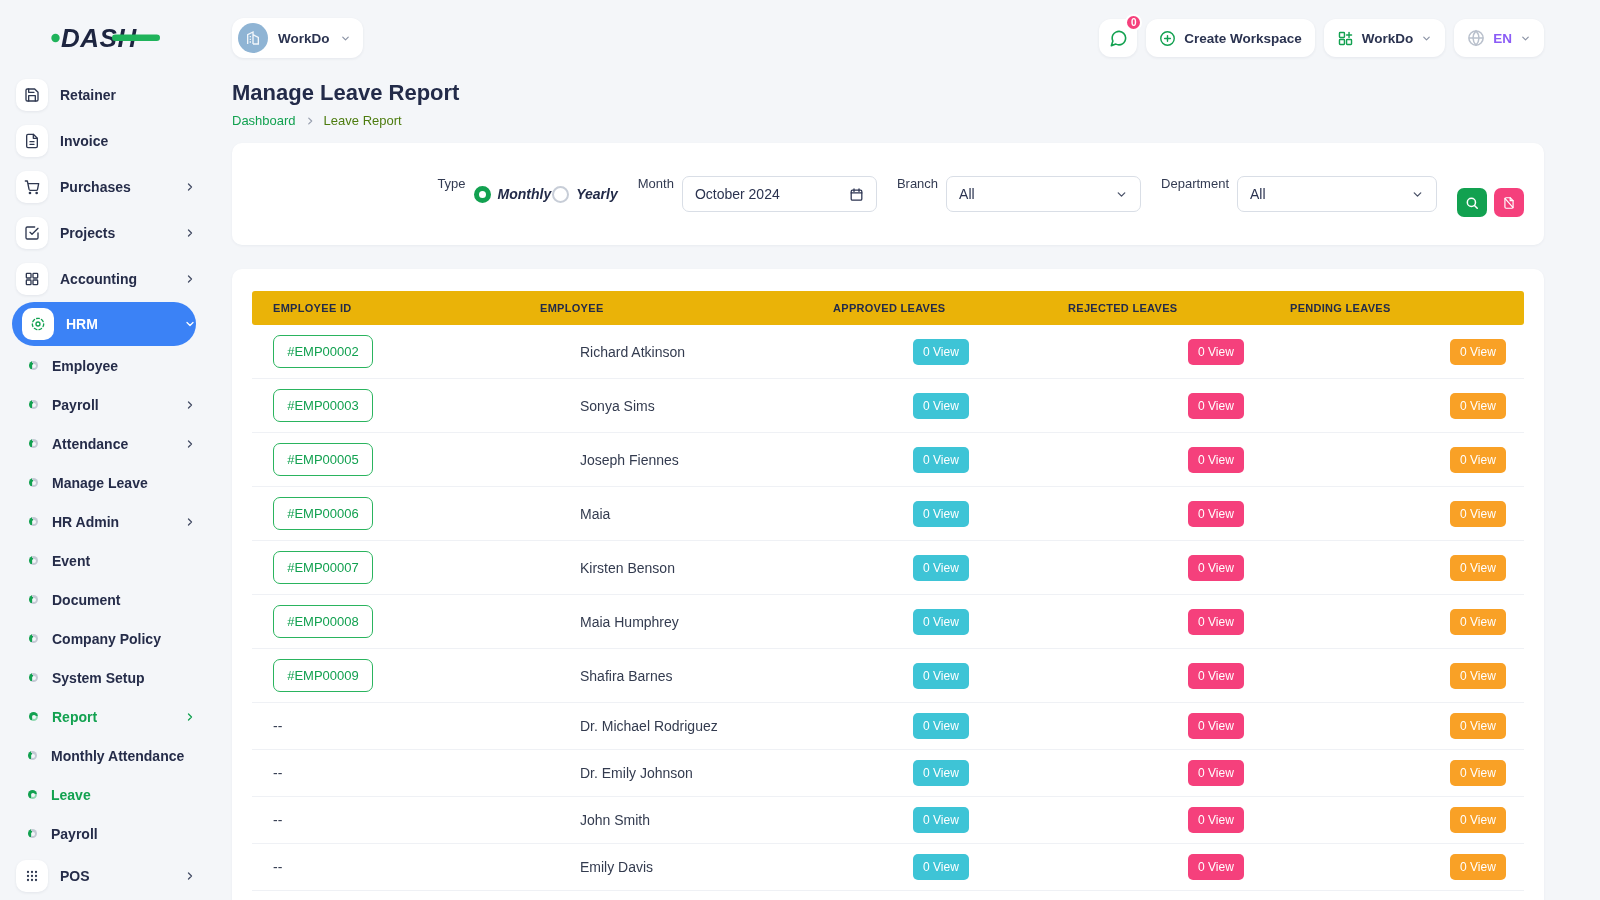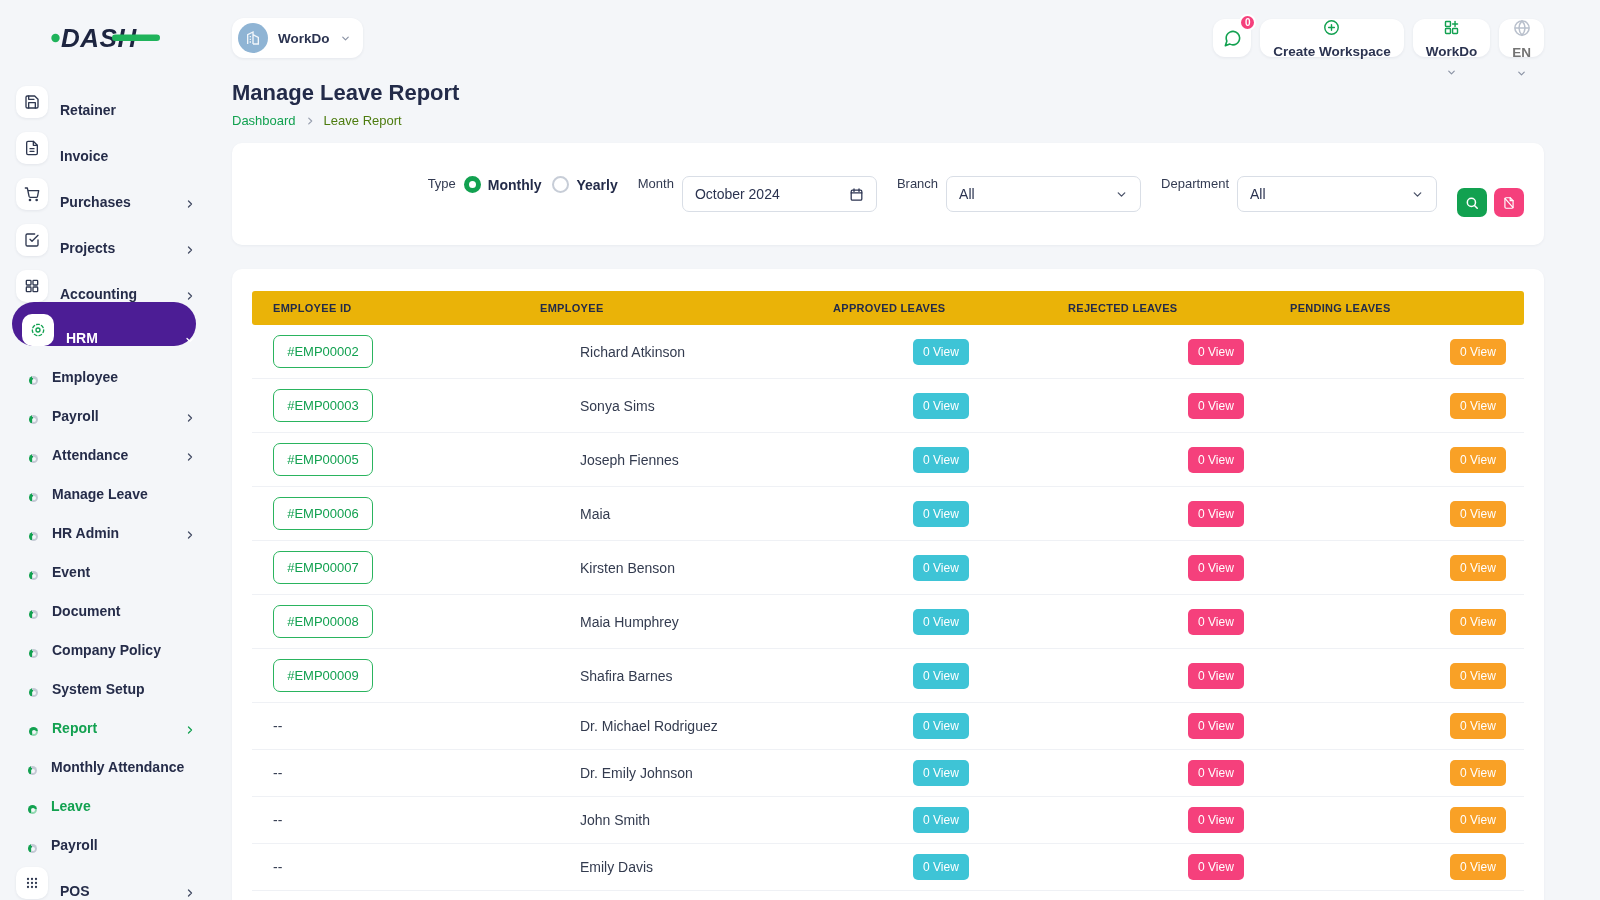--- a/index.html
+++ b/index.html
@@ -8,36 +8,36 @@
     font-family:"Liberation Sans", sans-serif;
     background:#f4f6f9; color:#242B47;
     display:flex;
   }
   .icon { display:inline-flex; align-items:center; justify-content:center; }
   .icon svg { width:100%; height:100%; }
 
   
   .sidebar { flex:0 0 210px; width:210px; padding-top:12px; height:900px; }
   .logo { margin:6px 0 16px 50px; height:38px; }
-  .side-item { display:flex; align-items:flex-end; cursor:pointer; position:relative; }
+  .side-item { display:flex; align-items:center; cursor:pointer; position:relative; }
   .side-item.lvl0 { height:46px; padding-left:16px; margin-right:14px; }
   .side-item.lvl1 { height:39px; padding-left:29px; margin-right:14px; }
   .side-item.lvl2 { height:39px; padding-left:28px; margin-right:14px; }
   .icon-box { width:32px; height:32px; background:#fff; border-radius:10px;
               box-shadow:0 1px 3px rgba(25,39,70,.08); display:flex; align-items:center;
               justify-content:center; color:#2f3850; flex:0 0 32px; }
   .icon-box svg { width:16px; height:16px; }
   .side-label { margin-left:12px; font-size:14px; font-weight:600; color:#252C49; }
   .lvl1 .side-label, .lvl2 .side-label { margin-left:14px; }
   .chev { margin-left:auto; width:12px; height:12px; color:#454e66; }
   .bullet { width:9px; height:9px; border-radius:50%; position:relative; flex:0 0 9px;
             background:conic-gradient(from 210deg,#12A150 0 130deg,#c3c9d4 130deg 360deg); }
   .bullet::after { content:''; position:absolute; inset:2.5px; border-radius:50%; background:#f4f6f9; }
   .bullet.on { background:conic-gradient(from 210deg,#12A150 0 240deg,#8fd8b0 240deg 360deg); }
-  .side-item.active-main { background:#4c1d95; border-radius:24px; margin:0 14px 0 12px;
+  .side-item.active-main { background:#3b82f6; border-radius:24px; margin:0 14px 0 12px;
                            height:44px; padding-left:10px; }
   .side-item.active-main .icon-box { box-shadow:none; color:#12A150; }
   .side-item.active-main .side-label, .side-item.active-main .chev { color:#fff; }
   .side-item.active-link .side-label { color:#12A150; }
   .side-item.active-link .chev { color:#12A150; }
 
   
   .main { flex:1; padding:0 56px 0 22px; }
   .topbar { height:56px; margin-top:10px; display:flex; align-items:center; justify-content:space-between; }
   .ws-pill { display:flex; align-items:center; gap:10px; background:#fff; height:40px;
@@ -49,39 +49,39 @@
   .chev-sm { width:11px; height:11px; color:#8b93a5; }
   .top-right { display:flex; align-items:center; gap:9px; }
   .icon-btn { width:38px; height:38px; background:#fff; border-radius:12px; position:relative;
               display:flex; align-items:center; justify-content:center; cursor:pointer;
               box-shadow:0 1px 3px rgba(25,39,70,.07); }
   .icon-btn .icon { width:19px; height:19px; color:#12A150; }
   .notif-badge { position:absolute; top:-5px; right:-5px; min-width:17px; height:17px;
                  background:#F5407C; border:2px solid #fff; border-radius:50%; color:#fff;
                  font-size:10px; font-weight:700; display:flex; align-items:center; justify-content:center; }
   .pill { height:38px; display:flex; align-items:center; gap:8px; background:#fff; border-radius:12px;
-          padding:0 13px; cursor:pointer; box-shadow:0 1px 3px rgba(25,39,70,.07);flex-direction:column; }
+          padding:0 13px; cursor:pointer; box-shadow:0 1px 3px rgba(25,39,70,.07); }
   .pill .icon-g { width:17px; height:17px; color:#12A150; }
   .pill .icon-gray { width:18px; height:18px; color:#b9c0cc; }
-  .lang-label { font-size:13.5px; font-weight:700; color:#737373; }
+  .lang-label { font-size:13.5px; font-weight:700; color:#8b5cf6; }
 
   .page-head { margin-top:14px; }
   .page-title { font-size:22px; font-weight:700; color:#232B49; }
   .breadcrumb { margin-top:7px; display:flex; align-items:center; gap:9px; font-size:13px; }
   .crumb-link { color:#12A150; cursor:pointer; }
   .crumb-sep { width:10px; height:10px; color:#9aa1b0; }
   .crumb-current { color:#4d7c0f; }
 
   
   .filter-card { margin-top:15px; background:#fff; border-radius:10px; height:102px;
                  box-shadow:0 1px 3px rgba(25,39,70,.05); display:flex; align-items:center;
                  justify-content:flex-end; gap:20px; padding:0 20px; }
   .fgroup { display:flex; gap:8px; }
   .flabel { font-size:13px; color:#333b52; }
-  .radio-row { display:flex; align-items:flex-start; gap:11px; height:36px; }
+  .radio-row { display:flex; align-items:center; gap:1px; height:36px;font-style:italic; }
   .radio-opt { display:flex; align-items:center; gap:7px; cursor:pointer; }
   .rdot { width:17px; height:17px; border-radius:50%; flex:0 0 17px; }
   .rdot.on { background:#fff; border:5.5px solid #12A150; }
   .rdot.off { background:#fff; border:2px solid #c7cdd7; }
   .radio-label { font-size:14px; font-weight:700; color:#232B49; }
   .input-like { height:36px; border:1px solid #d9dee6; border-radius:7px; background:#fff;
                 display:flex; align-items:center; justify-content:space-between; padding:0 12px;
                 font-size:14px; color:#2b3350; cursor:pointer; }
   .w-month { width:195px; } .w-branch { width:195px; } .w-dept { width:200px; }
   .cal-icon { width:15px; height:15px; color:#2b3350; }

